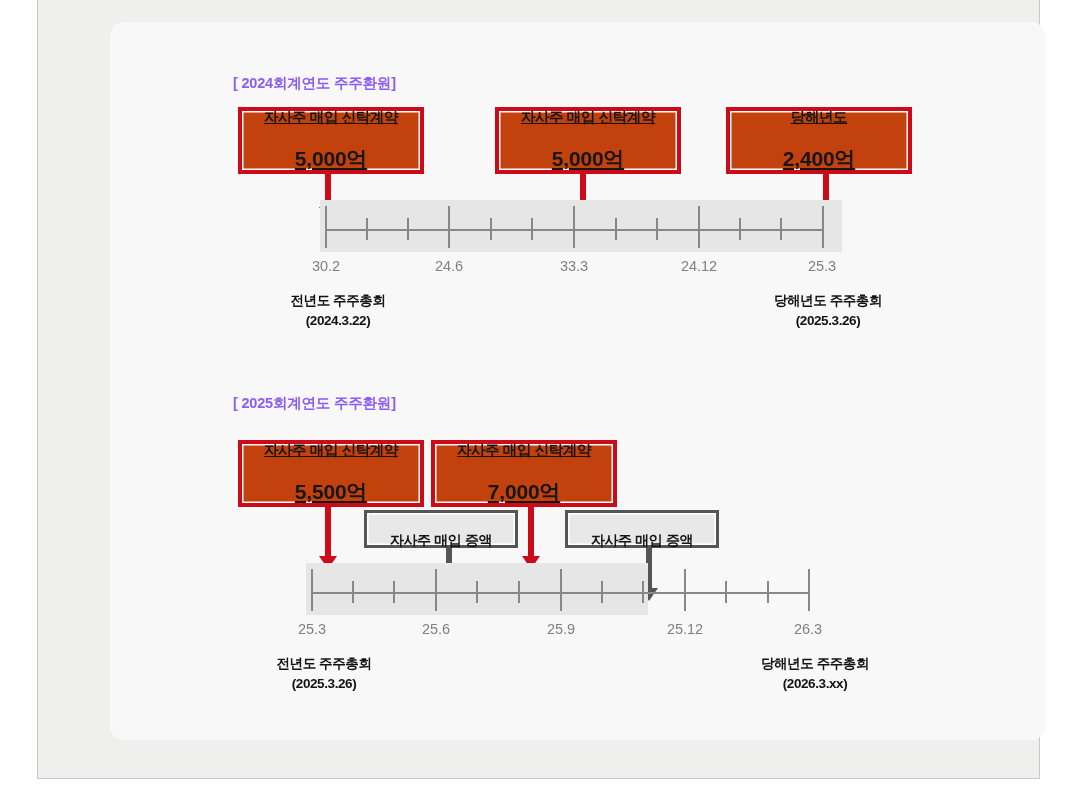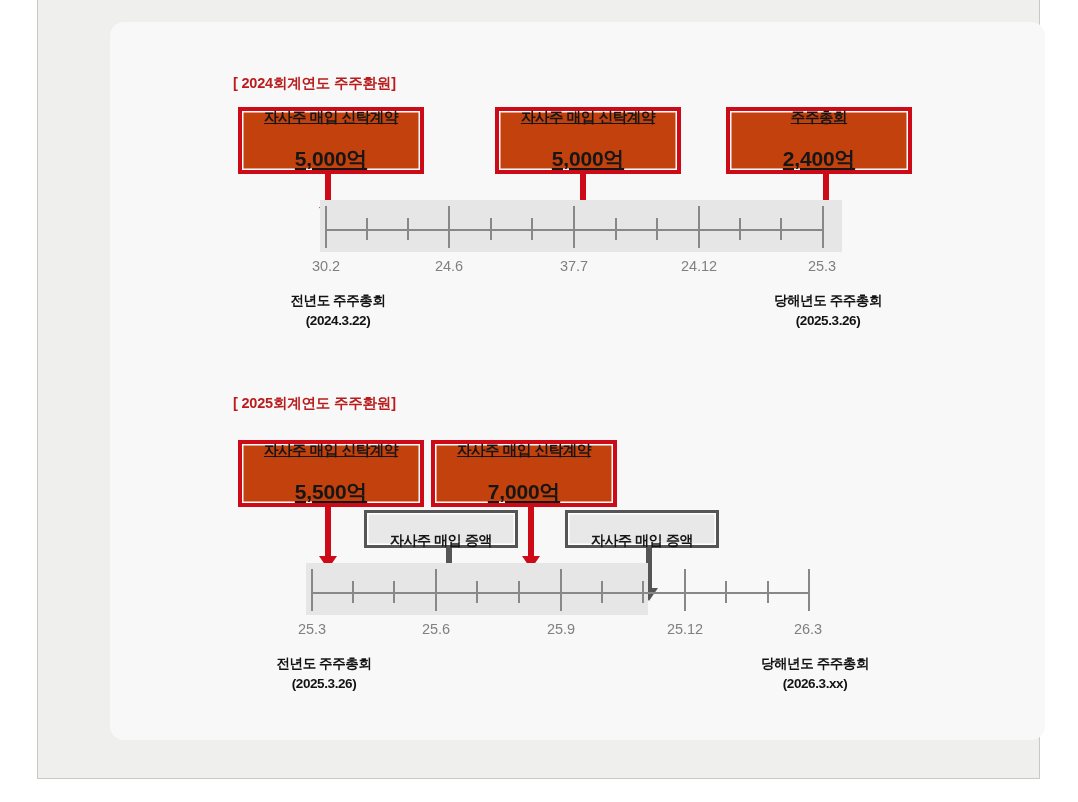--- a/index.html
+++ b/index.html
@@ -37,21 +37,21 @@
     background: #f8f8f8;
     border-radius: 14px;
   }
 
   
   .section { position: absolute; left: 0; top: 0; }
   .section-title {
     position: absolute;
     font-size: 14.5px;
     font-weight: bold;
-    color: #b91c1c;
+    color: #8b5cf6;
     letter-spacing: -0.2px;
     white-space: nowrap;
   }
 
   
   .red-box {
     position: absolute;
     background: #c2410c;
     border: 4px solid #cc0a18;
     box-shadow: inset 0 0 0 1.5px #ffffff;
@@ -175,21 +175,21 @@
         <div class="rb-label">자사주 매입 신탁계약</div>
         <div class="rb-value">5,000억</div>
       </div>
 
       <div class="red-box" style="left:385px; top:85px; width:186px; height:67px;">
         <div class="rb-label">자사주 매입 신탁계약</div>
         <div class="rb-value">5,000억</div>
       </div>
 
       <div class="red-box" style="left:616px; top:85px; width:186px; height:67px;">
-        <div class="rb-label">주주총회</div>
+        <div class="rb-label">당해년도</div>
         <div class="rb-value">2,400억</div>
       </div>
 
       <div class="arrow arrow-red" style="left:209px; top:152px; width:18px; height:46px;">
         <div class="shaft" style="height:33px;"></div>
           <div class="head"></div>
       </div>
       <div class="arrow arrow-red" style="left:464px; top:152px; width:18px; height:46px;">
         <div class="shaft" style="height:33px;"></div>
           <div class="head"></div>
@@ -213,21 +213,21 @@
       <div class="tick minor" style="left:297px; top:196px; height:22px;"></div>
       <div class="tick minor" style="left:380px; top:196px; height:22px;"></div>
       <div class="tick minor" style="left:421px; top:196px; height:22px;"></div>
       <div class="tick minor" style="left:505px; top:196px; height:22px;"></div>
       <div class="tick minor" style="left:546px; top:196px; height:22px;"></div>
       <div class="tick minor" style="left:629px; top:196px; height:22px;"></div>
       <div class="tick minor" style="left:670px; top:196px; height:22px;"></div>
 
       <div class="tick-label" style="left:216px; top:236px;">30.2</div>
       <div class="tick-label" style="left:339px; top:236px;text-align:right;">24.6</div>
-      <div class="tick-label" style="left:464px; top:236px;">37.7</div>
+      <div class="tick-label" style="left:464px; top:236px;">33.3</div>
       <div class="tick-label" style="left:589px; top:236px;">24.12</div>
       <div class="tick-label" style="left:712px; top:236px;">25.3</div>
 
       <div class="meeting" style="left:228px; top:269px;">
         <div>전년도 주주총회</div>
         <div>(2024.3.22)</div>
       </div>
       <div class="meeting" style="left:718px; top:269px;">
         <div>당해년도 주주총회</div>
         <div>(2025.3.26)</div>

